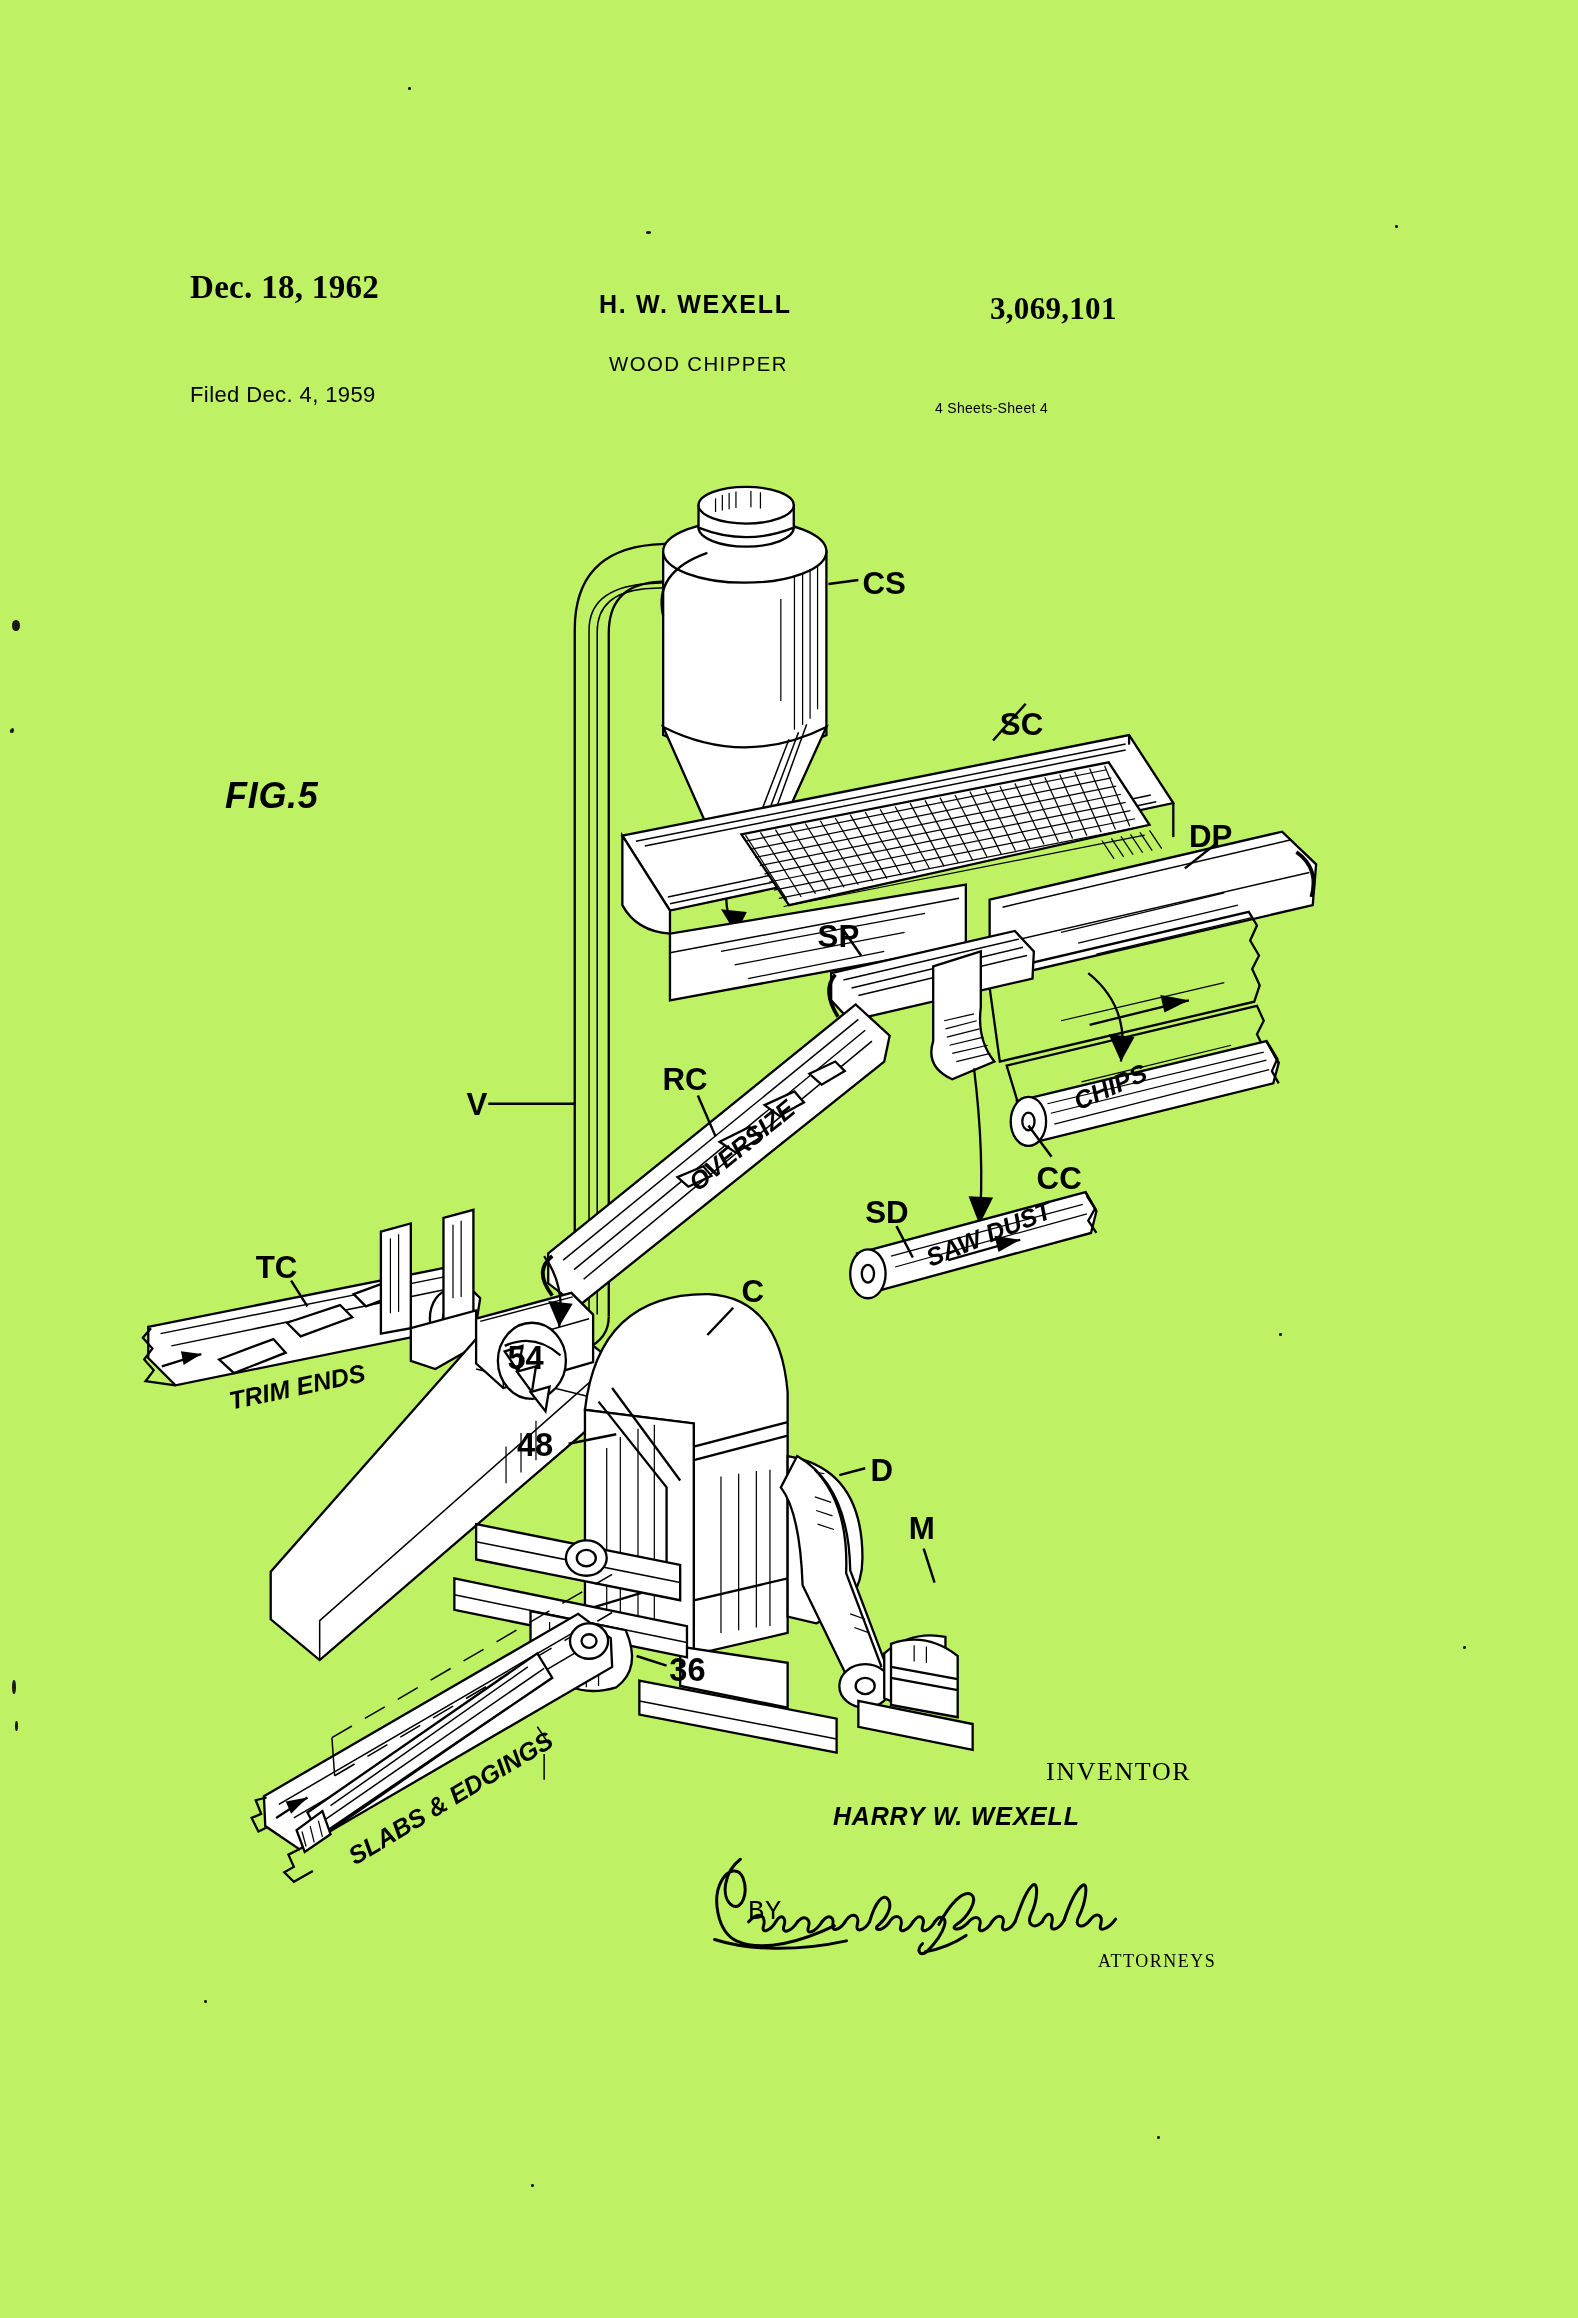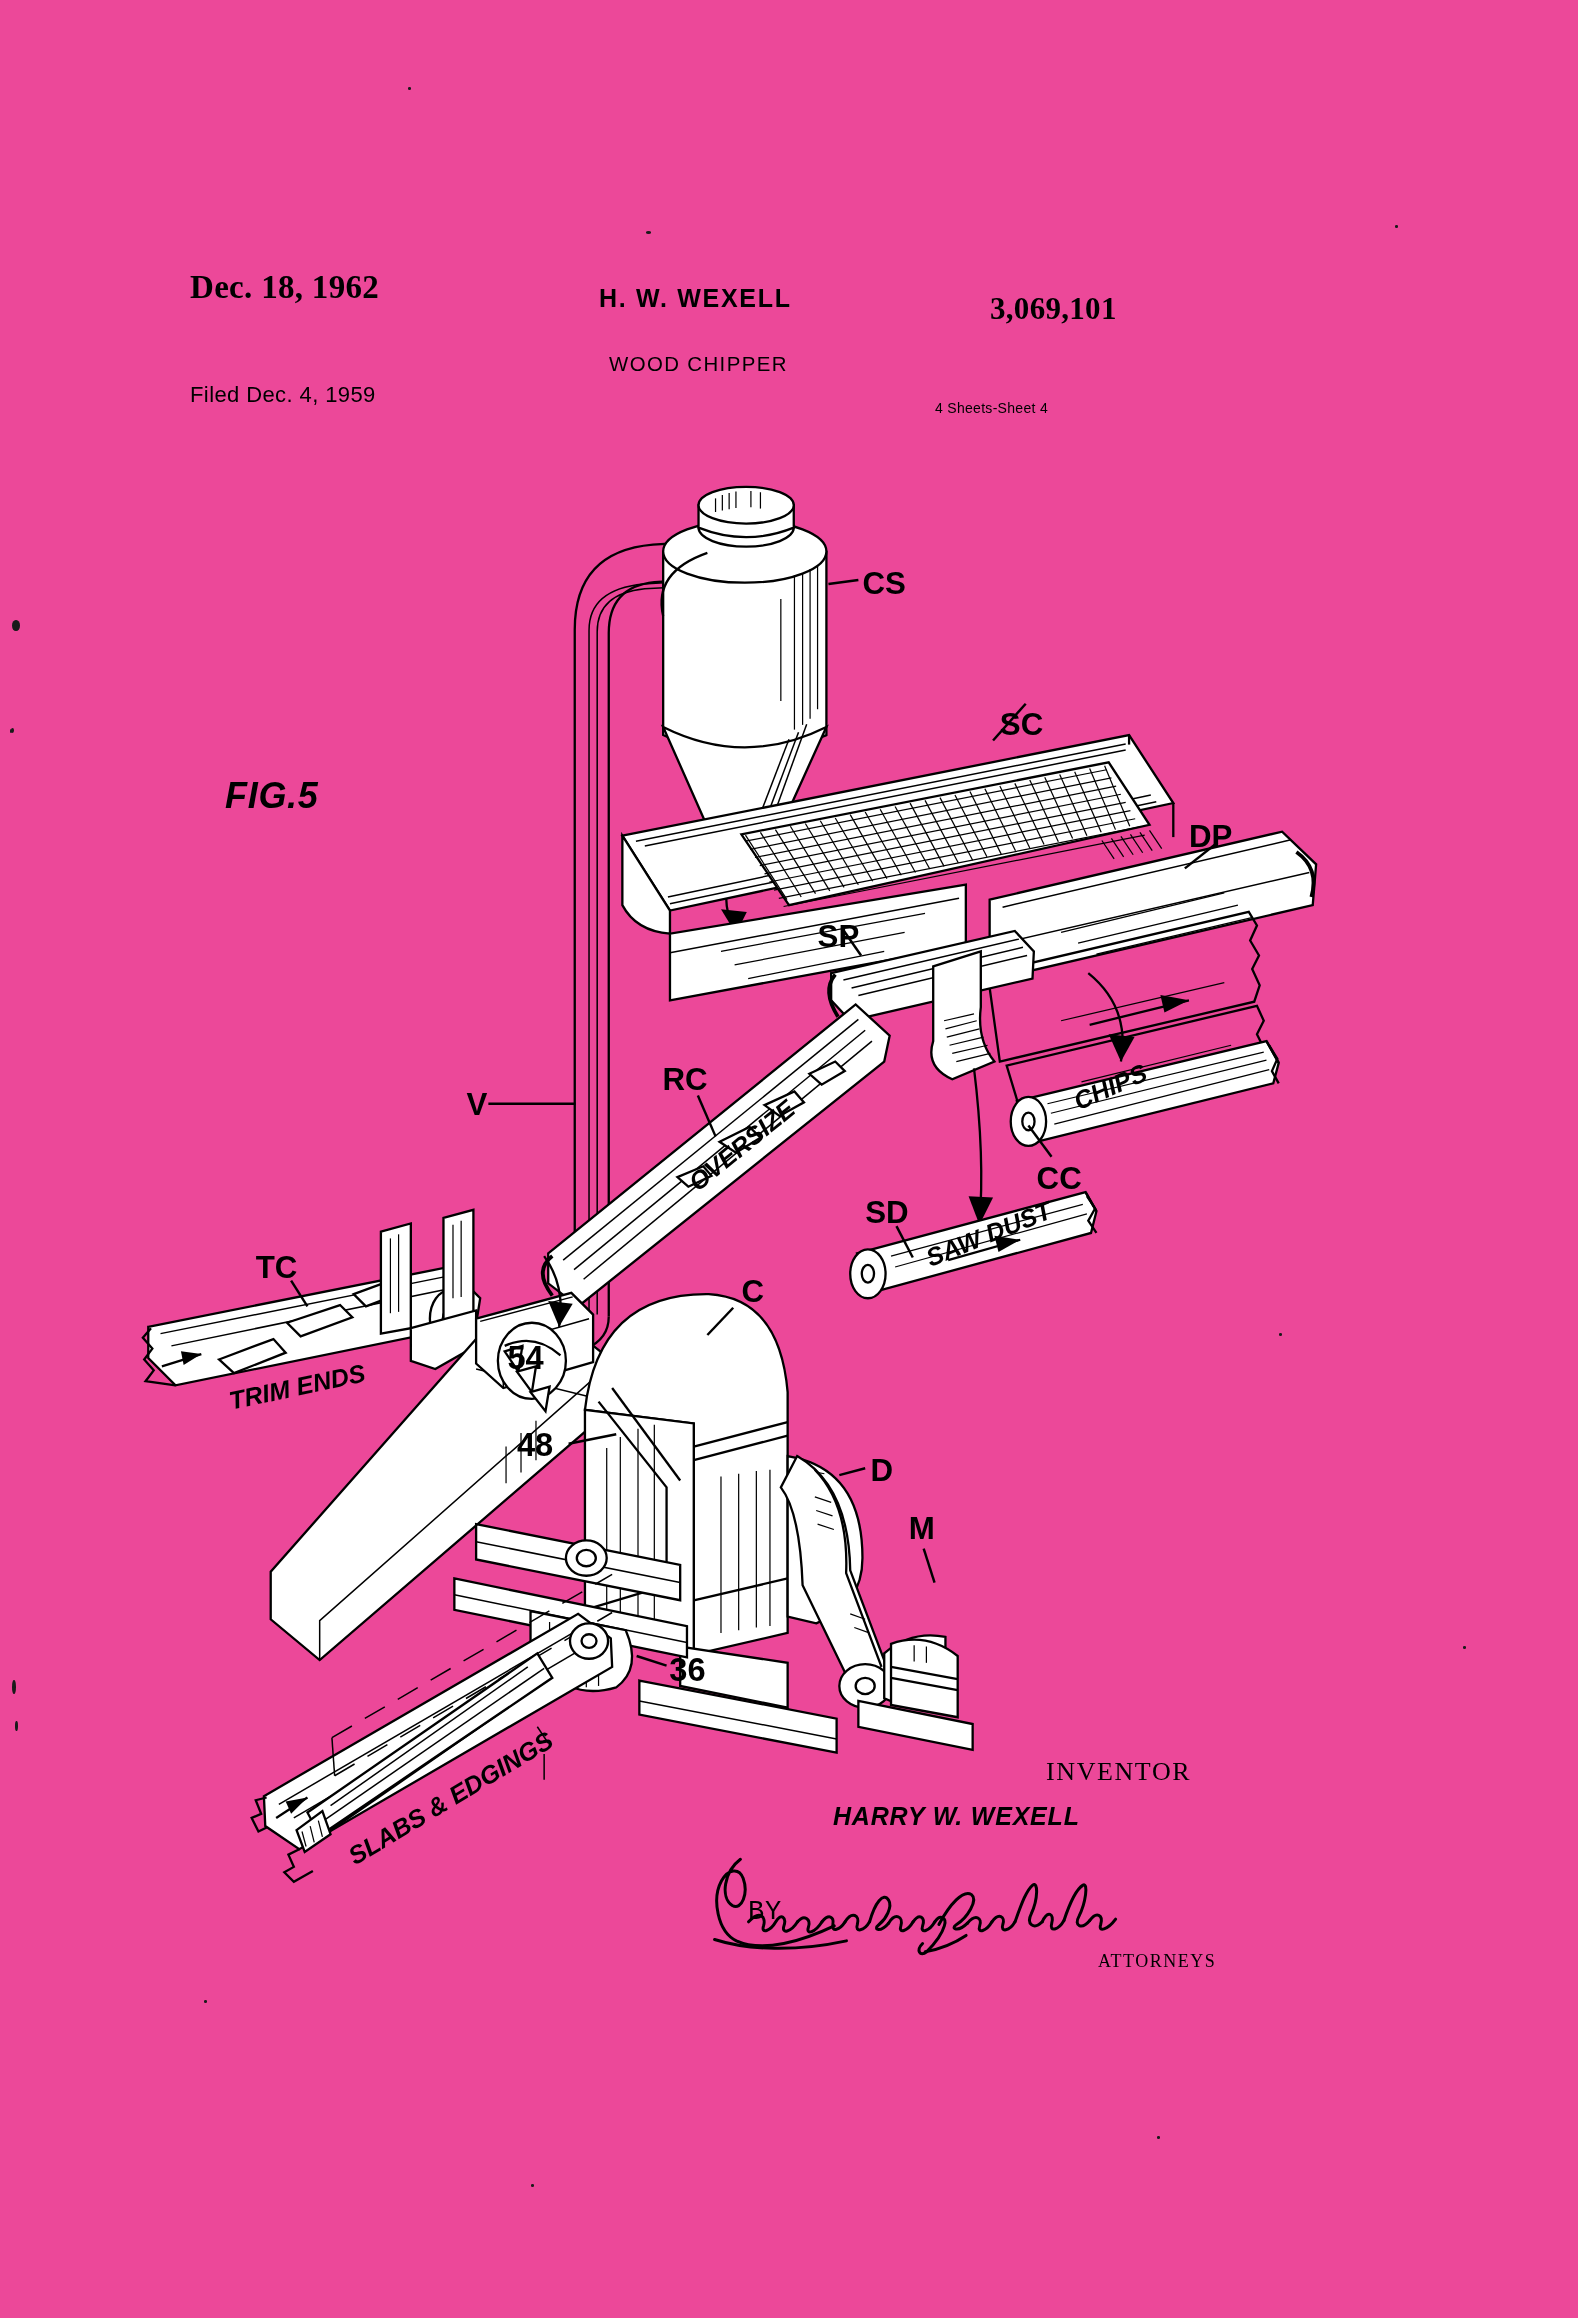--- a/index.html
+++ b/index.html
@@ -12,38 +12,38 @@
     height: 2319px;
     position: relative;
     font-family: "Liberation Serif", serif;
     color: #000000;
     overflow: hidden;
   }
 
   #sheet {
     position: absolute;
     inset: 0;
-    background: #ec4899;
+    background: #bef264;
   }
 
   
   .hdr-date {
     position: absolute;
     left: 190px;
     top: 269px;
     font-family: "Liberation Serif", serif;
     font-weight: bold;
     font-size: 33px;
     letter-spacing: 0.3px;
     white-space: nowrap;
   }
   .hdr-inventor {
     position: absolute;
     left: 599px;
-    top: 284px;
+    top: 290px;
     font-family: "Liberation Sans", sans-serif;
     font-weight: bold;
     font-size: 25px;
     letter-spacing: 1.7px;
     white-space: nowrap;
   }
   .hdr-title {
     position: absolute;
     left: 609px;
     top: 344px;

